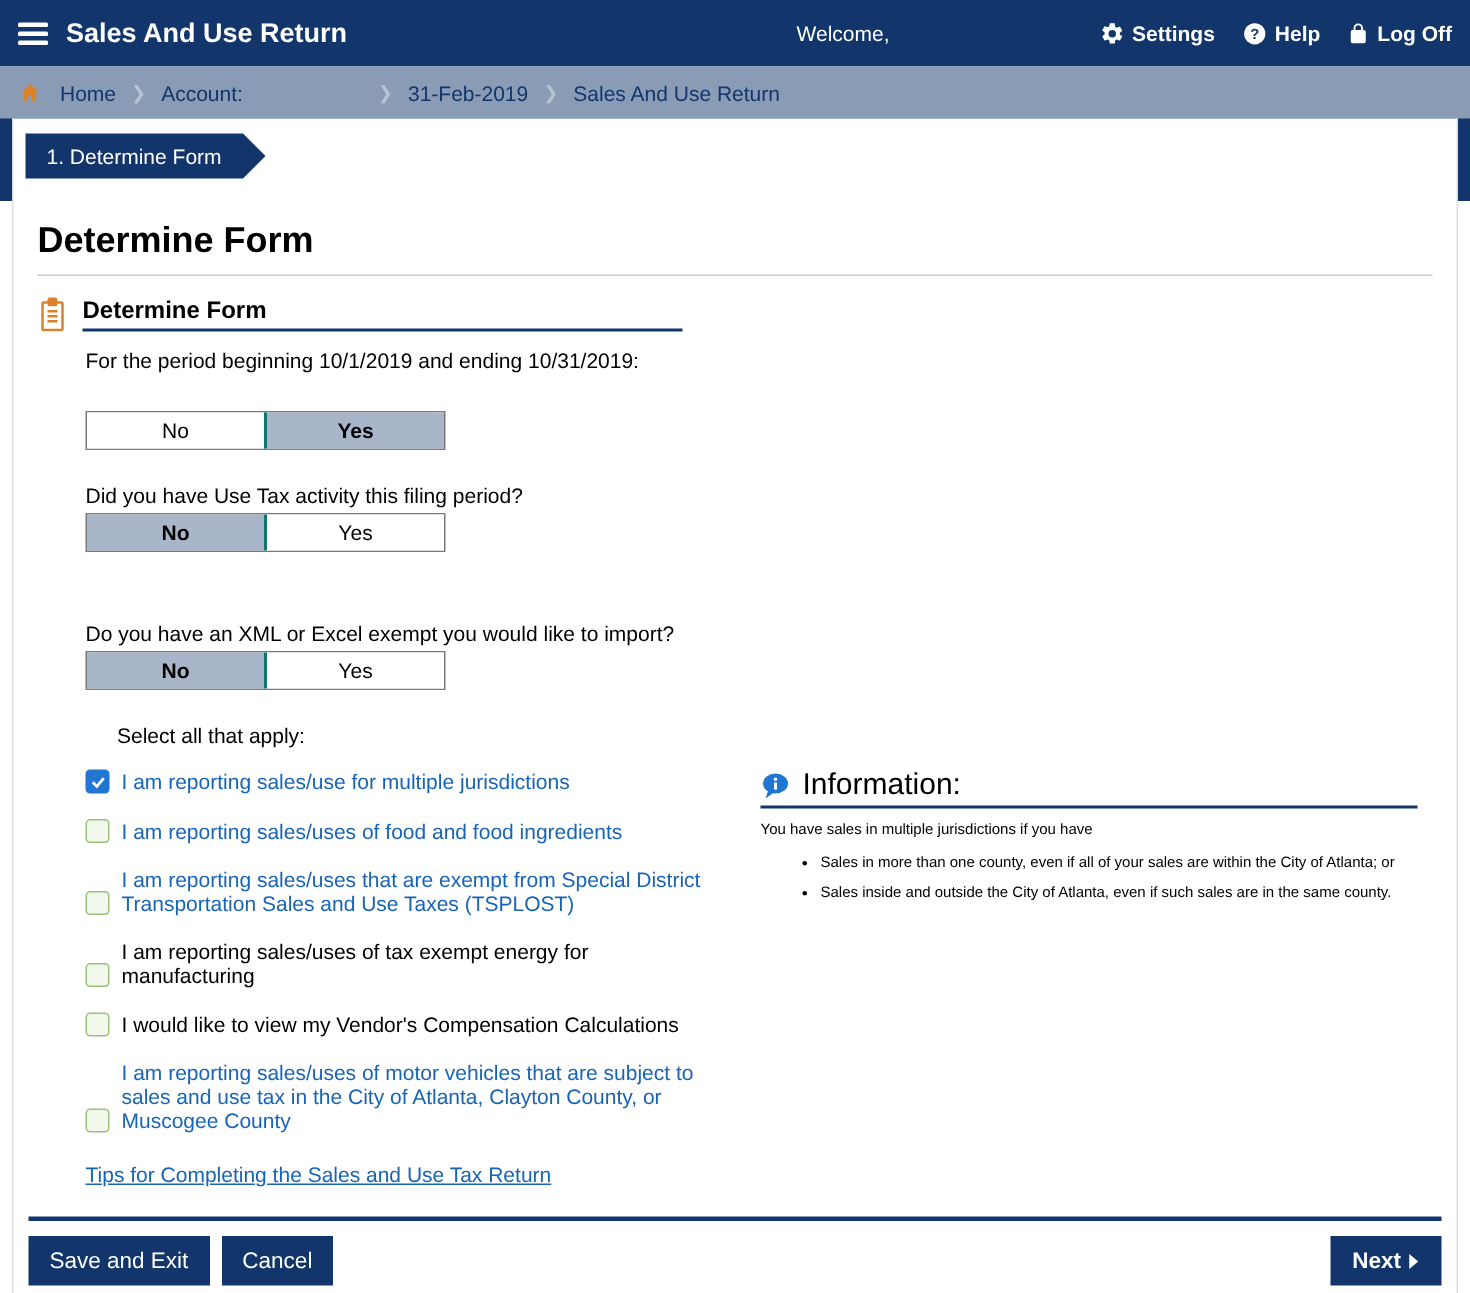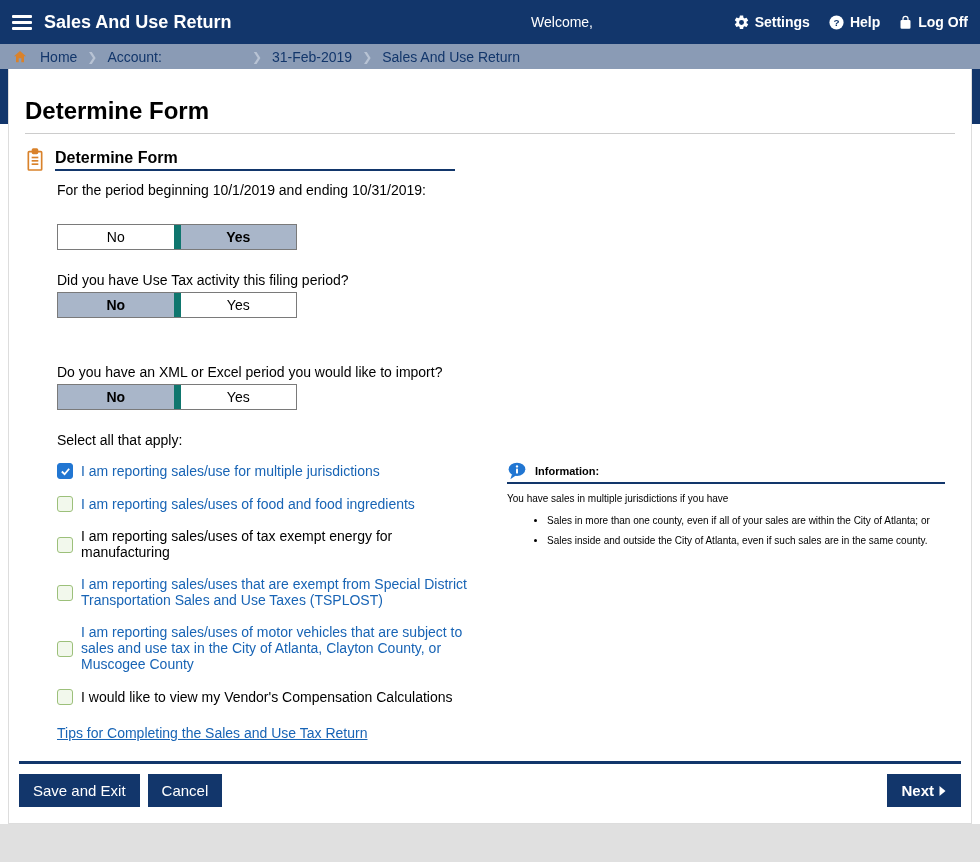--- a/index.html
+++ b/index.html
@@ -62,21 +62,21 @@
     cursor: pointer;
     font-size: 14px;
     font-weight: bold;
   }
   .icon { display:inline-flex; align-items:center; justify-content:center; }
   
   .darkband { background:#12366b; padding-bottom: 55px; }
   
   .breadcrumb {
     background: #8a9bb5;
-    height: 25px;
+    height: 35px;
     display: flex;
     align-items: center;
     padding: 0 12px;
     font-size: 14px;
     color: #12366b;
     gap: 10px;
   }
   .breadcrumb a { color:#12366b; text-decoration:none; cursor:pointer; }
   .bc-sep { color:#b8c3d4; font-size:12px; }
   .home-icon { color:#d9822b; margin-right:2px;}
@@ -137,32 +137,32 @@
     text-align:center;
     padding:4px 0;
     cursor:pointer;
     background:#fff;
     font-size:14px;
   }
   .toggle-btn.selected {
     background:#a9b6c9;
     font-weight:bold;
   }
-  .toggle-btn + .toggle-btn { border-left:7px solid #0f766e; }
+  .toggle-btn + .toggle-btn { border-left:2px solid #0f766e; }
   .two-col {
     display:flex;
     gap: 30px;
     margin-top: 10px;
   }
   .col-left { flex: 0 0 420px; }
   .col-right { flex: 1; padding-right:10px;}
-  .select-label { margin-bottom: 14px; }
+  .select-label { margin-bottom: 14px; margin-left: 21px; }
   .check-row {
     display:flex;
-    align-items:center;
+    align-items:flex-end;
     gap:8px;
     margin-bottom: 16px;
   }
   .chk {
     width:16px; height:16px;
     border:1px solid #9cc07a;
     border-radius:3px;
     background:#f2f8ec;
     flex-shrink:0;
     display:inline-flex;
@@ -189,21 +189,21 @@
   }
   .info-head {
     display:flex; align-items:center; gap:8px;
     border-bottom:2px solid #12366b;
     padding-bottom:2px; margin-bottom:8px;
   }
   .info-icon {
     width:20px; height:18px;
     position:relative;
   }
-  .info-title { font-weight:bold; font-size:11px; }
+  .info-title { font-weight:normal; font-size:20px; }
   .info-body { font-size:10px; line-height:1.4; }
   .info-body ul { margin: 8px 0 0 40px; }
   .info-body li { margin-bottom:6px; }
   
   .footer {
     border-top: 3px solid #12366b;
     margin: 20px 10px 0 10px;
     padding: 10px 0 6px 0;
     display:flex;
     align-items:center;
@@ -281,20 +281,21 @@
       <span class="bc-sep">❯</span>
       <a>Account:</a>
       <span class="bc-sep" style="margin-left:80px">❯</span>
       <a>31-Feb-2019</a>
       <span class="bc-sep">❯</span>
       <a>Sales And Use Return</a>
     </div>
   </div>
 
   <div class="content">
+    <div class="step-chevron">1. Determine Form</div>
 
     <div class="padded">
       <h1 class="page-title">Determine Form</h1>
       <hr class="thin-rule">
 
       <div class="section-row">
         <span class="icon clip-icon">
           <svg width="20" height="24" viewBox="0 0 24 28" fill="none" stroke="#d9822b" stroke-width="2">
               <rect x="4" y="4" width="16" height="22" rx="1"></rect>
               <rect x="9" y="1" width="6" height="5" rx="1" fill="#d9822b"></rect>
@@ -315,21 +316,21 @@
         </div>
 
         <div class="question">Did you have Use Tax activity this filing period?</div>
         <div class="toggle-group">
           <div class="toggle-btn selected">No</div>
           <div class="toggle-btn">Yes</div>
         </div>
 
         <div style="height:18px"></div>
 
-        <div class="question">Do you have an XML or Excel period you would like to import?</div>
+        <div class="question">Do you have an XML or Excel exempt you would like to import?</div>
         <div class="toggle-group">
           <div class="toggle-btn selected">No</div>
           <div class="toggle-btn">Yes</div>
         </div>
 
         <div class="select-label">Select all that apply:</div>
 
         <div class="two-col">
           <div class="col-left" id="checks-container">
             
@@ -338,30 +339,30 @@
                   <svg width="11" height="11" viewBox="0 0 12 12">
                     <path d="M2 6 L5 9 L10 3" stroke="#fff" stroke-width="2" fill="none"></path>
                   </svg>
                 </span>
                 <span class="chk-label link">I am reporting sales/use for multiple jurisdictions</span>
               </div><div class="check-row">
                 <span class="chk"></span>
                 <span class="chk-label link">I am reporting sales/uses of food and food ingredients</span>
               </div><div class="check-row">
                 <span class="chk"></span>
+                <span class="chk-label link">I am reporting sales/uses that are exempt from Special District Transportation Sales and Use Taxes (TSPLOST)</span>
+              </div><div class="check-row">
+                <span class="chk"></span>
                 <span class="chk-label plain">I am reporting sales/uses of tax exempt energy for manufacturing</span>
               </div><div class="check-row">
                 <span class="chk"></span>
-                <span class="chk-label link">I am reporting sales/uses that are exempt from Special District Transportation Sales and Use Taxes (TSPLOST)</span>
+                <span class="chk-label plain">I would like to view my Vendor's Compensation Calculations</span>
               </div><div class="check-row">
                 <span class="chk"></span>
                 <span class="chk-label link">I am reporting sales/uses of motor vehicles that are subject to sales and use tax in the City of Atlanta, Clayton County, or Muscogee County</span>
-              </div><div class="check-row">
-                <span class="chk"></span>
-                <span class="chk-label plain">I would like to view my Vendor's Compensation Calculations</span>
               </div><a class="tips-link">Tips for Completing the Sales and Use Tax Return</a></div>
           <div class="col-right">
             <div class="info-head">
               <span class="icon info-icon">
                 <svg width="22" height="20" viewBox="0 0 24 22">
                     <ellipse cx="12" cy="9" rx="10" ry="8" fill="#2176d2"></ellipse>
                     <path d="M6 15 L4 21 L11 16 Z" fill="#2176d2"></path>
                     <circle cx="12" cy="5.5" r="1.4" fill="#fff"></circle>
                     <rect x="10.8" y="8" width="2.4" height="6" rx="1" fill="#fff"></rect>
                   </svg>

